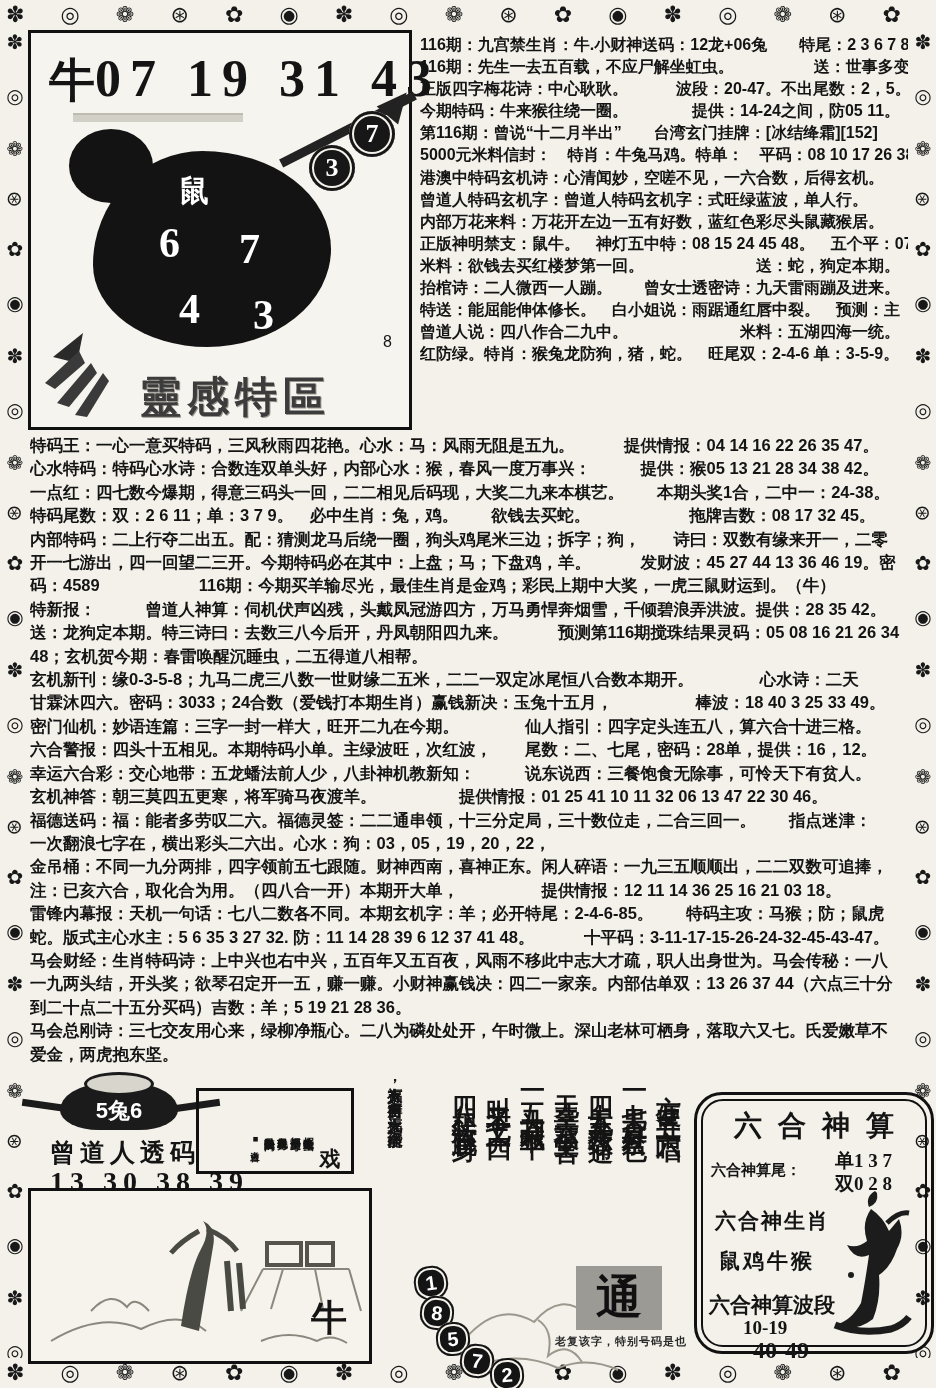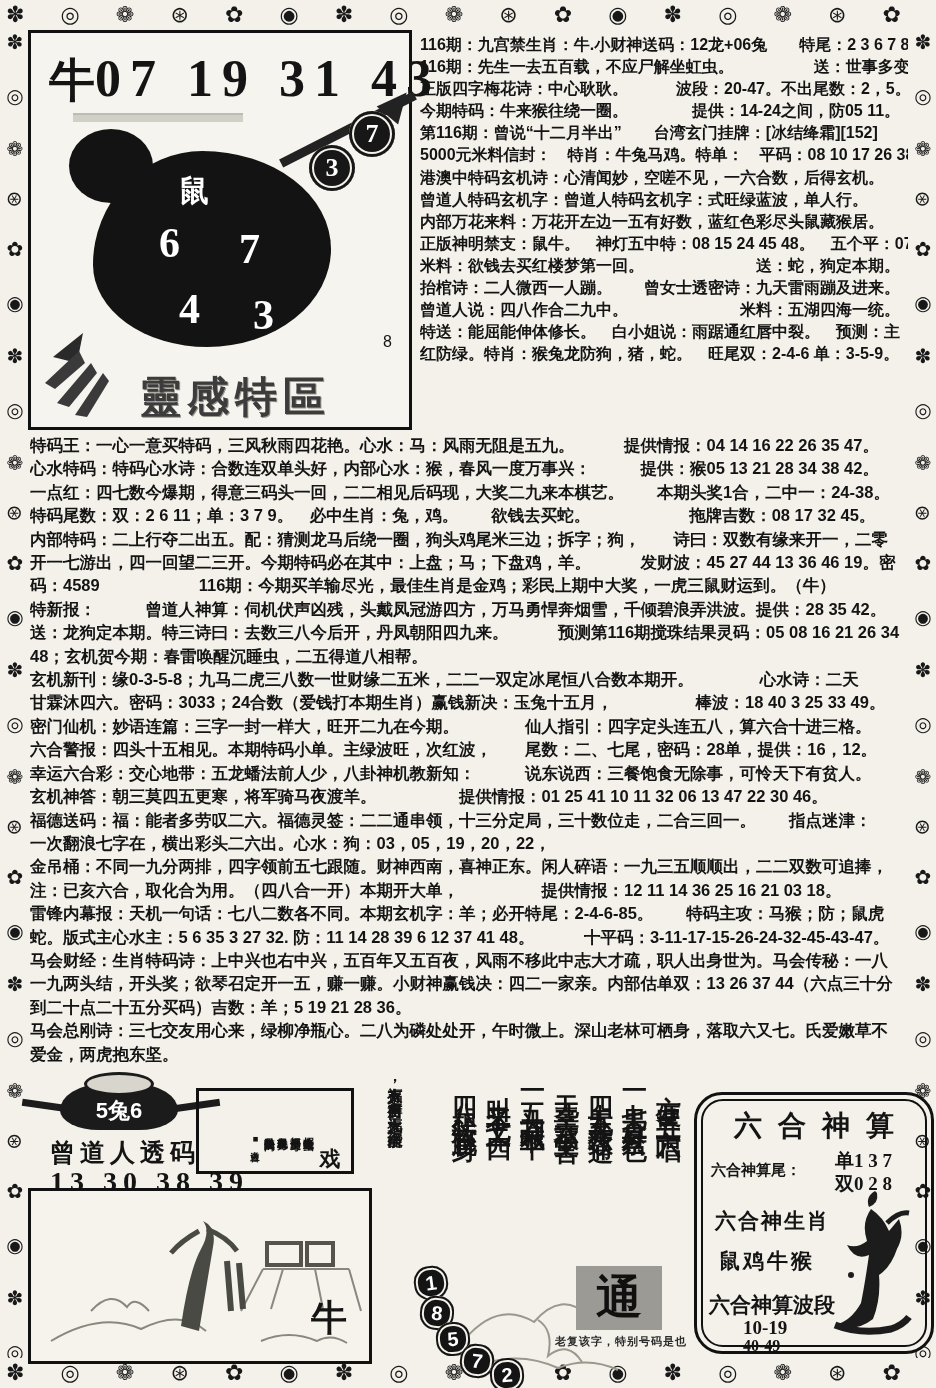--- a/index.html
+++ b/index.html
@@ -92,21 +92,21 @@
 
   .shensuan { position:absolute; left:666px; top:1062px; width:240px; height:262px; border:3px solid #111; border-radius:28px; }
   .shensuan::before { content:""; position:absolute; left:4px; top:4px; right:4px; bottom:4px; border:2px solid #111; border-radius:22px; }
   .ss-title { position:absolute; left:0; top:12px; width:100%; text-align:center; font-size:28px; font-weight:bold; letter-spacing:16px; text-indent:16px; }
   .ss-tail-label { position:absolute; left:14px; top:66px; font-size:15px; font-weight:bold; }
   .ss-tail-vals { position:absolute; left:138px; top:54px; font-size:19px; font-weight:bold; line-height:23px; font-family:"Liberation Serif","DejaVu Serif",serif; }
   .ss-zlabel { position:absolute; left:18px; top:112px; font-size:21px; font-weight:bold; letter-spacing:2px; }
   .ss-zvals  { position:absolute; left:22px; top:152px; font-size:21px; font-weight:bold; letter-spacing:3px; }
   .ss-wlabel { position:absolute; left:12px; top:196px; font-size:21px; font-weight:bold; }
   .ss-w1 { position:absolute; left:46px; top:222px; font-size:19px; font-weight:bold; font-family:"Liberation Serif","DejaVu Serif",serif; }
-  .ss-w2 { position:absolute; left:46px; top:242px; font-size:16px; font-weight:bold; font-family:"Liberation Serif","DejaVu Serif",serif; }
+  .ss-w2 { position:absolute; left:56px; top:242px; font-size:24px; font-weight:bold; font-family:"Liberation Serif","DejaVu Serif",serif; }
   .ss-figure { position:absolute; right:10px; top:88px; }
 </style>
 </head>
 <body>
 
 <div class="page">
 
   <div class="b-strip b-top">✽ ◎ ❁ ⊛ ✿ ◉ ✽ ◎ ❁ ⊛ ✿ ◉ ✽ ◎ ❁ ⊛ ✿ ◉ ✽ ◎ ❁ ⊛ ✿ ◉ ✽ ◎ ❁ ⊛ ✿ ◉ ✽ ◎ ❁ ⊛ ✿ ◉ ✽ ◎ ❁ ⊛ ✿ ◉ ✽ ◎ ❁ ⊛ ✿ ◉ </div>
   <div class="b-strip b-bottom">✽ ◎ ❁ ⊛ ✿ ◉ ✽ ◎ ❁ ⊛ ✿ ◉ ✽ ◎ ❁ ⊛ ✿ ◉ ✽ ◎ ❁ ⊛ ✿ ◉ ✽ ◎ ❁ ⊛ ✿ ◉ ✽ ◎ ❁ ⊛ ✿ ◉ ✽ ◎ ❁ ⊛ ✿ ◉ ✽ ◎ ❁ ⊛ ✿ ◉ </div>
   <div class="b-strip b-left">✽ ◎ ❁ ⊛ ✿ ◉ ✽ ◎ ❁ ⊛ ✿ ◉ ✽ ◎ ❁ ⊛ ✿ ◉ ✽ ◎ ❁ ⊛ ✿ ◉ ✽ ◎ ❁ ⊛ ✿ ◉ ✽ ◎ ❁ ⊛ ✿ ◉ ✽ ◎ ❁ ⊛ ✿ ◉ ✽ ◎ ❁ ⊛ ✿ ◉ ✽ ◎ ❁ ⊛ ✿ ◉ ✽ ◎ ❁ ⊛ ✿ ◉ </div>
@@ -154,22 +154,22 @@
         <div class="tline">正版四字梅花诗：中心耿耿。　　　波段：20-47。不出尾数：2，5。</div>
         <div class="tline">今期特码：牛来猴往绕一圈。　　　　提供：14-24之间，防05 11。</div>
         <div class="tline">第116期：曾说“十二月半出”　　台湾玄门挂牌：[冰结绛霜][152]</div>
         <div class="tline">5000元米料信封：　特肖：牛兔马鸡。特单：　平码：08 10 17 26 38。</div>
         <div class="tline">港澳中特码玄机诗：心清闻妙，空嗟不见，一六合数，后得玄机。</div>
         <div class="tline">曾道人特码玄机字：曾道人特码玄机字：式旺绿蓝波，单人行。</div>
         <div class="tline">内部万花来料：万花开左边一五有好数，蓝红色彩尽头鼠藏猴居。</div>
         <div class="tline">正版神明禁支：鼠牛。　神灯五中特：08 15 24 45 48。　五个平：07 18</div>
         <div class="tline">米料：欲钱去买红楼梦第一回。　　　　　　　送：蛇，狗定本期。</div>
         <div class="tline">抬棺诗：二人微西一人蹦。　　曾女士透密诗：九天雷雨蹦及进来。</div>
+        <div class="tline">特送：能屈能伸体修长。　白小姐说：雨踞通红唇中裂。　预测：主</div>
         <div class="tline">曾道人说：四八作合二九中。　　　　　　　米料：五湖四海一统。</div>
-        <div class="tline">特送：能屈能伸体修长。　白小姐说：雨踞通红唇中裂。　预测：主</div>
         <div class="tline">红防绿。特肖：猴兔龙防狗，猪，蛇。　旺尾双：2-4-6 单：3-5-9。</div>
       </div>
 
     <div class="main-col">
         <div class="tline">特码王：一心一意买特码，三风秋雨四花艳。心水：马：风雨无阻是五九。　　　提供情报：04 14 16 22 26 35 47。</div>
         <div class="tline">心水特码：特码心水诗：合数连双单头好，内部心水：猴，春风一度万事兴：　　　提供：猴05 13 21 28 34 38 42。</div>
         <div class="tline">一点红：四七数今爆期，得意三码头一回，二二相见后码现，大奖二九来本棋艺。　　本期头奖1合，二中一：24-38。</div>
         <div class="tline">特码尾数：双：2 6 11；单：3 7 9。　必中生肖：兔，鸡。　　欲钱去买蛇。　　　　　　拖牌吉数：08 17 32 45。</div>
         <div class="tline">内部特码：二上行夺二出五。配：猜测龙马后绕一圈，狗头鸡尾米三边；拆字；狗，　　诗曰：双数有缘来开一，二零</div>
         <div class="tline">开一七游出，四一回望二三开。今期特码必在其中：上盘；马；下盘鸡，羊。　　　发财波：45 27 44 13 36 46 19。密</div>

